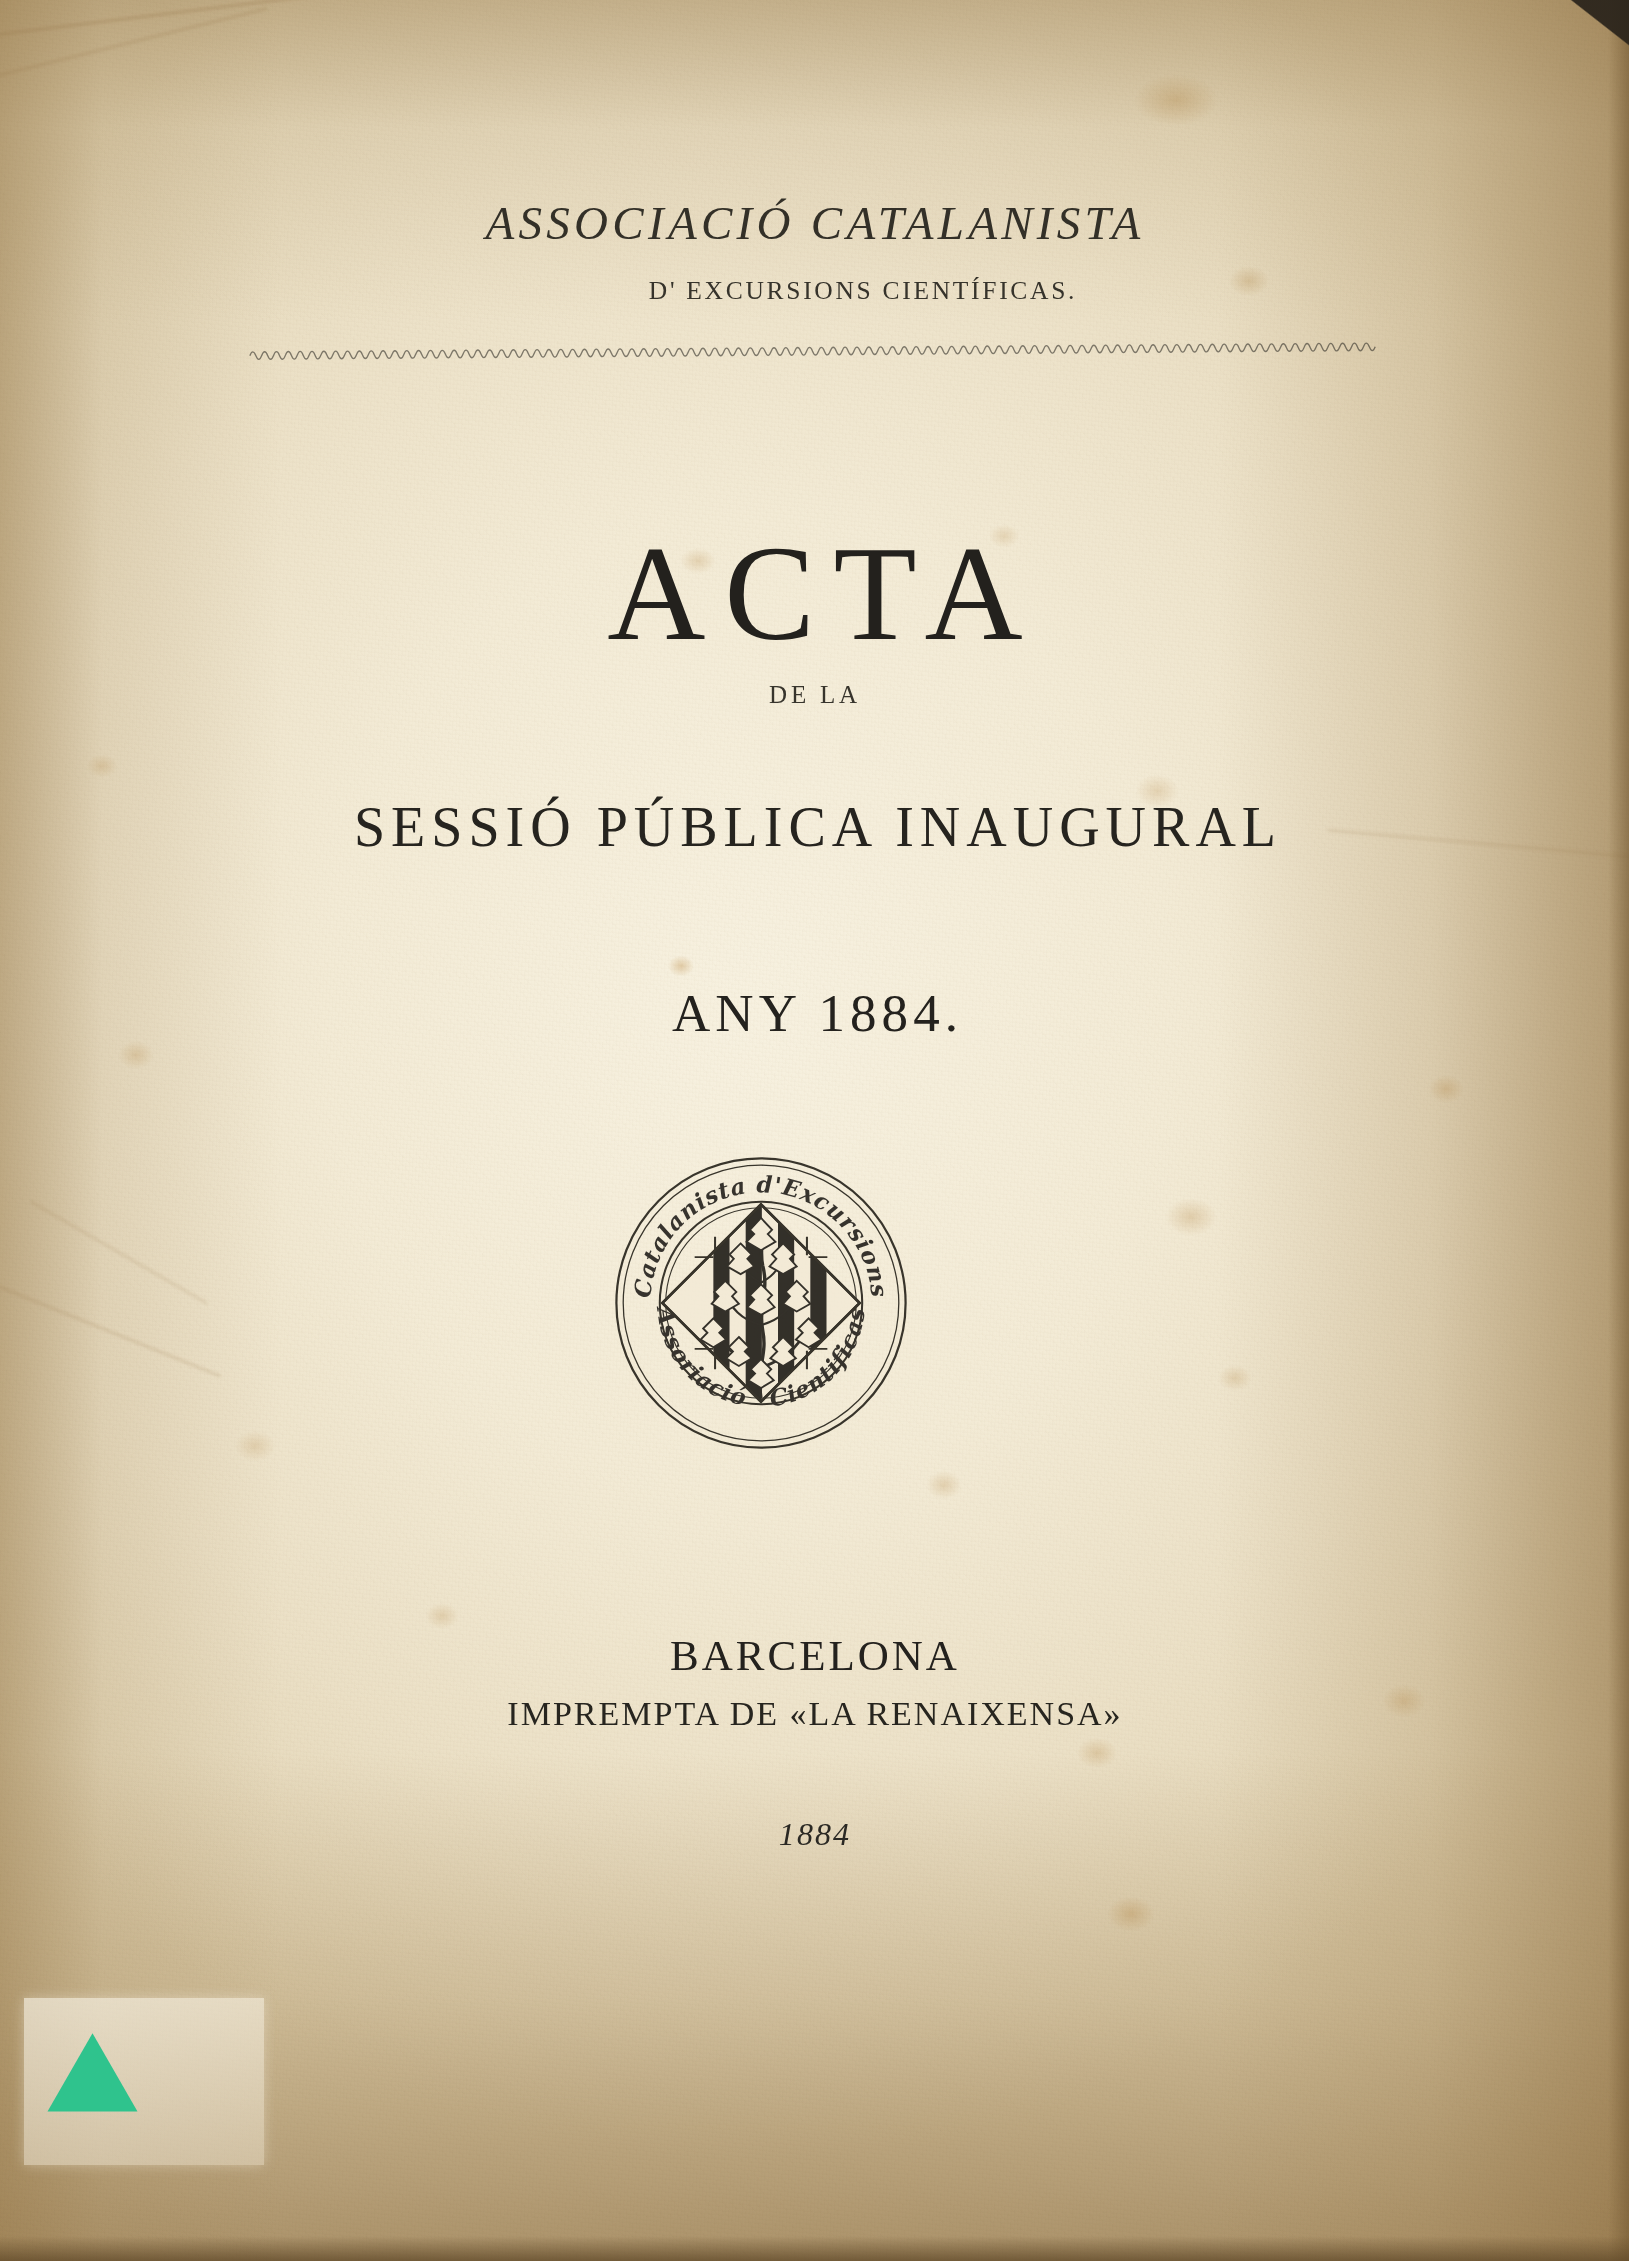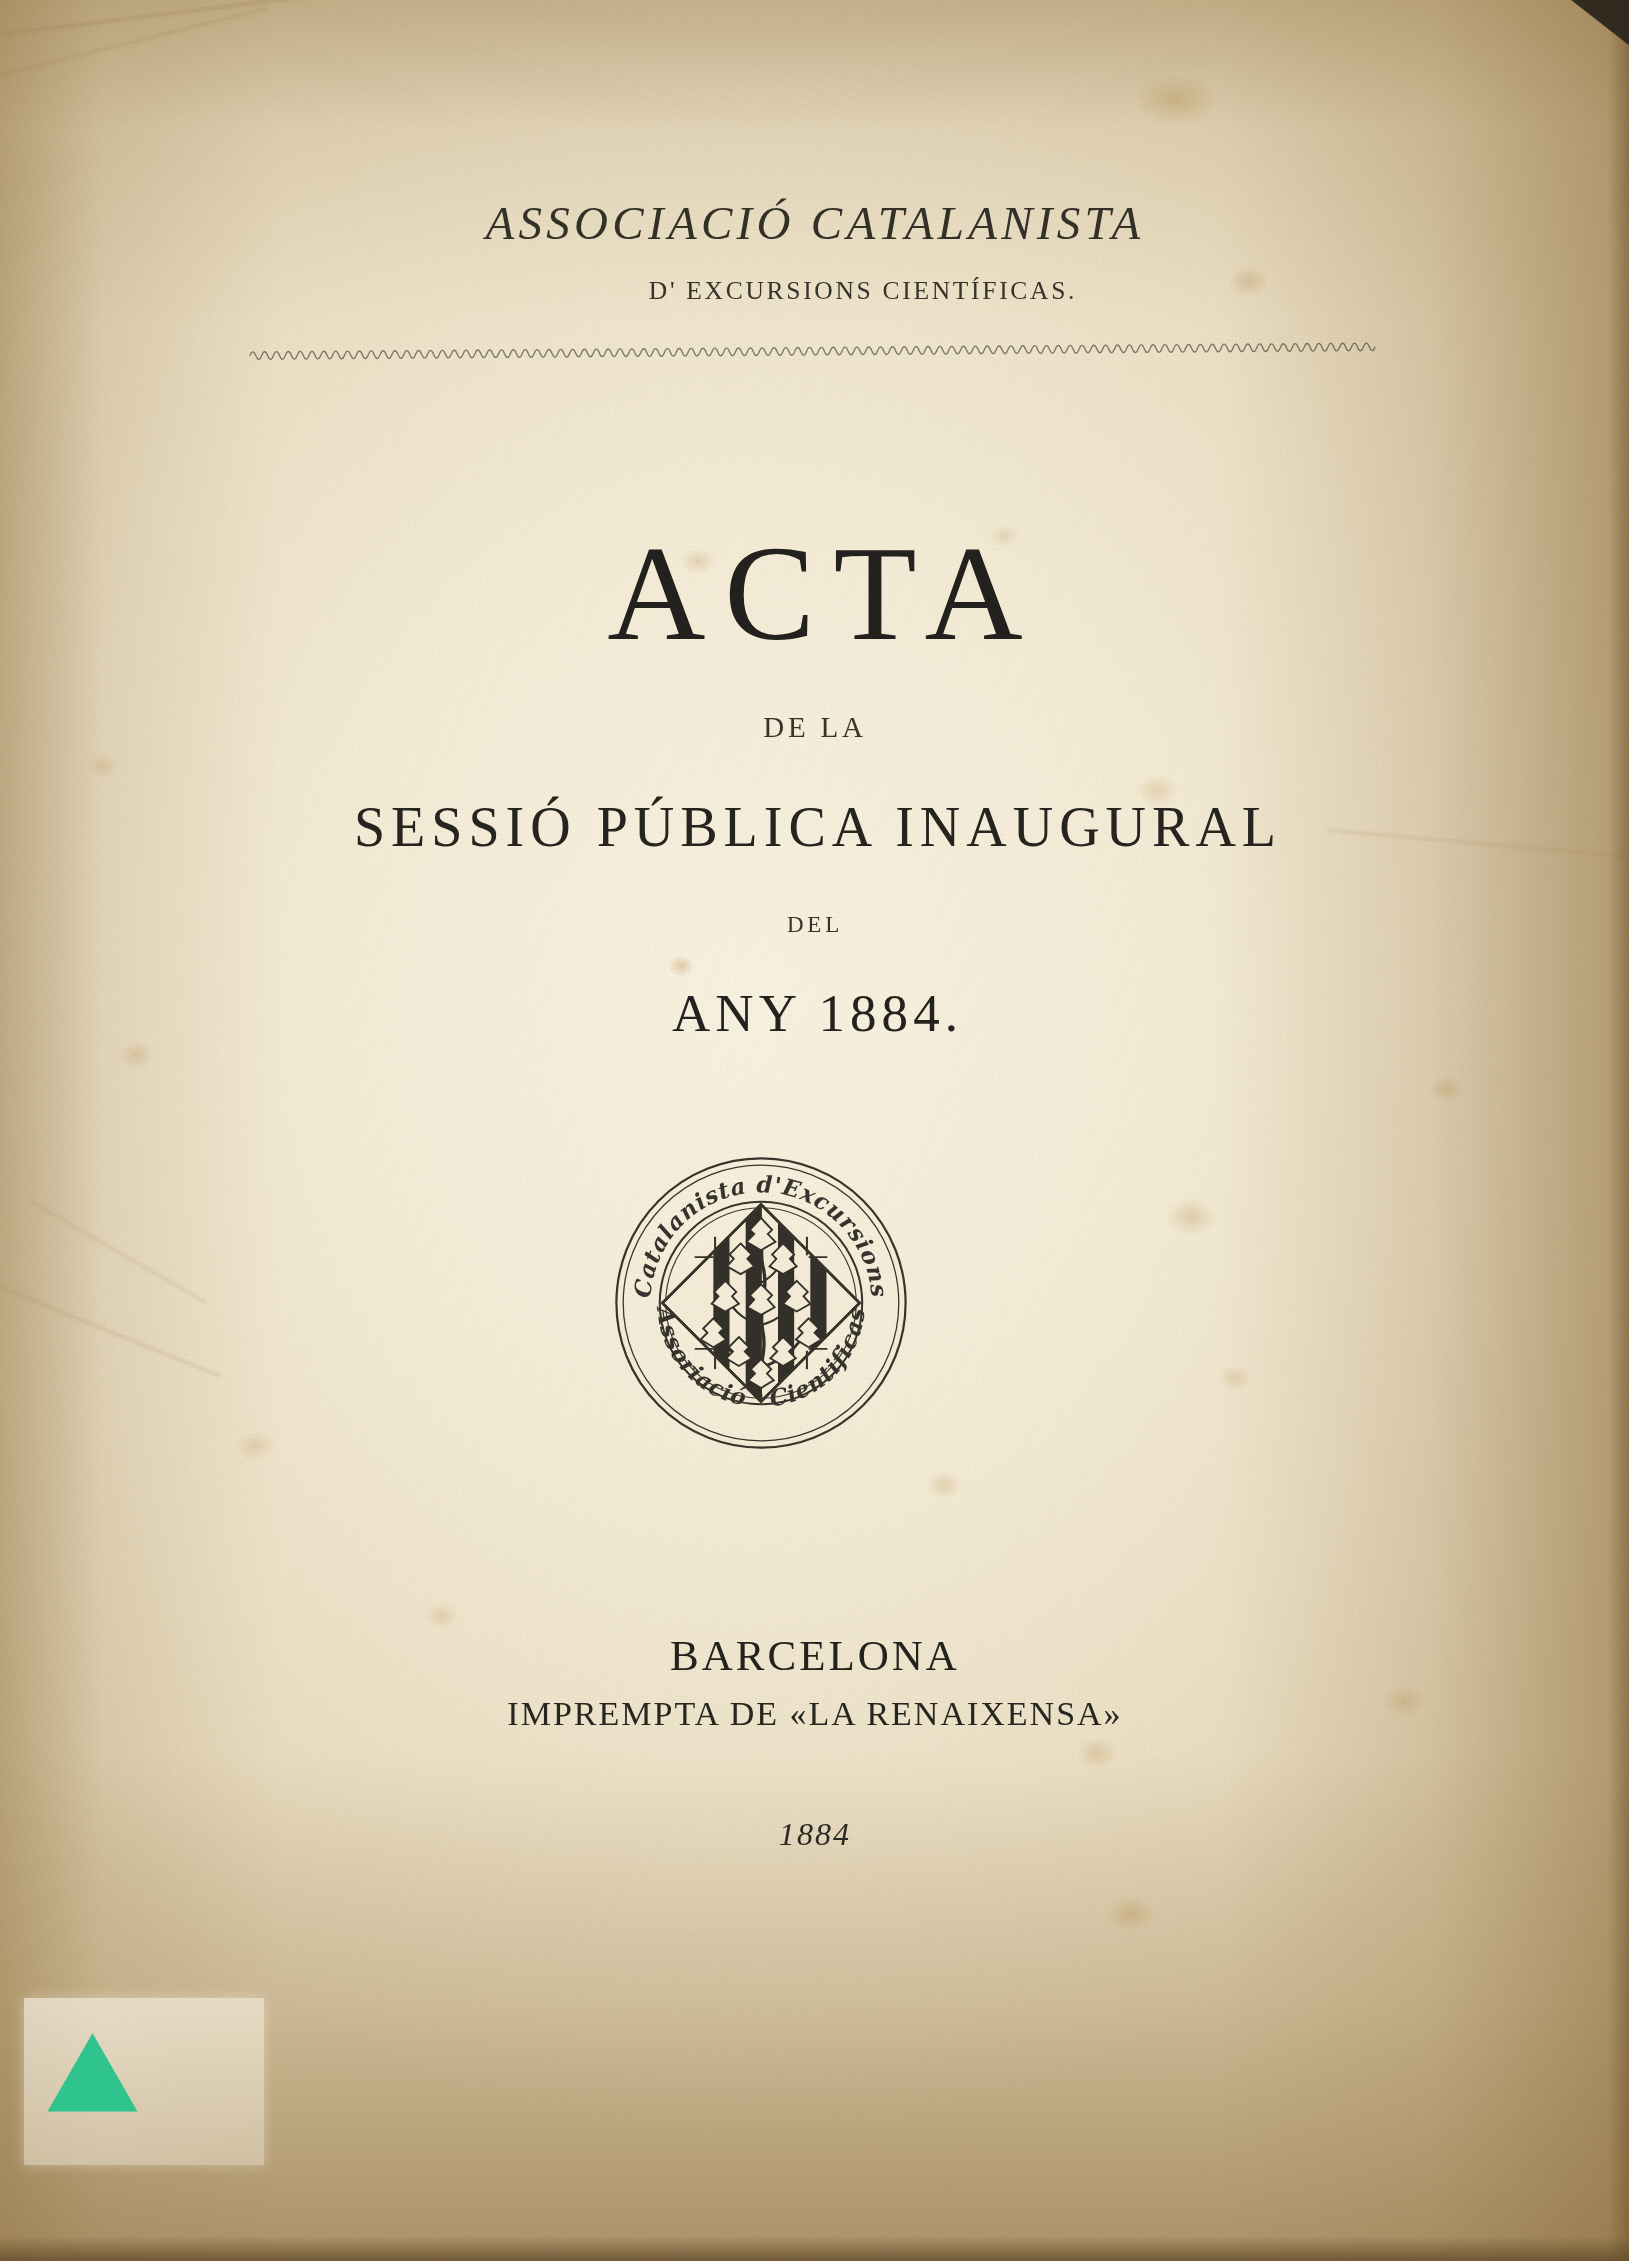--- a/index.html
+++ b/index.html
@@ -113,22 +113,22 @@
   .rule-wrap svg { display: block; opacity: .62; }
 
   .acta {
     top: 515px;
     font-size: 136px;
     letter-spacing: 18.7px;
     text-indent: 18.7px;
     color: #23211d;
   }
   .de-la {
-    top: 711px;
-    font-size: 29px;
+    top: 681px;
+    font-size: 25px;
     letter-spacing: 3.8px;
     color: #37342c;
   }
   .sessio {
     top: 795px;
     font-size: 56px;
     letter-spacing: 6px;
     text-indent: 6px;
     color: #26241f;
   }
@@ -234,21 +234,20 @@
                t7,0 t7,0 t7,0 t7,0 t7,0 t7,0 t7,0 t7,0 t7,0 t7,0" fill="none" stroke="#3a372f" stroke-width="1.6"></path>
     </svg>
   </div>
 
   <div class="txt full acta">ACTA</div>
 
   <div class="txt full de-la">DE LA</div>
 
   <div class="txt full sessio">SESSIÓ PÚBLICA INAUGURAL</div>
 
-  <div class="txt full del">DEL</div>
 
   <div class="txt full any">ANY 1884.</div>
 
   <div class="seal">
     <svg viewBox="0 0 348 348" aria-hidden="true">
       <defs>
         <path id="arcTop" d="M 44,174 A 130,130 0 0 1 304,174" fill="none"></path>
         <path id="arcBot" d="M 52,174 A 122,122 0 0 0 296,174" fill="none"></path>
         <clipPath id="dia">
           <polygon points="174,58 290,174 174,290 58,174"></polygon>

